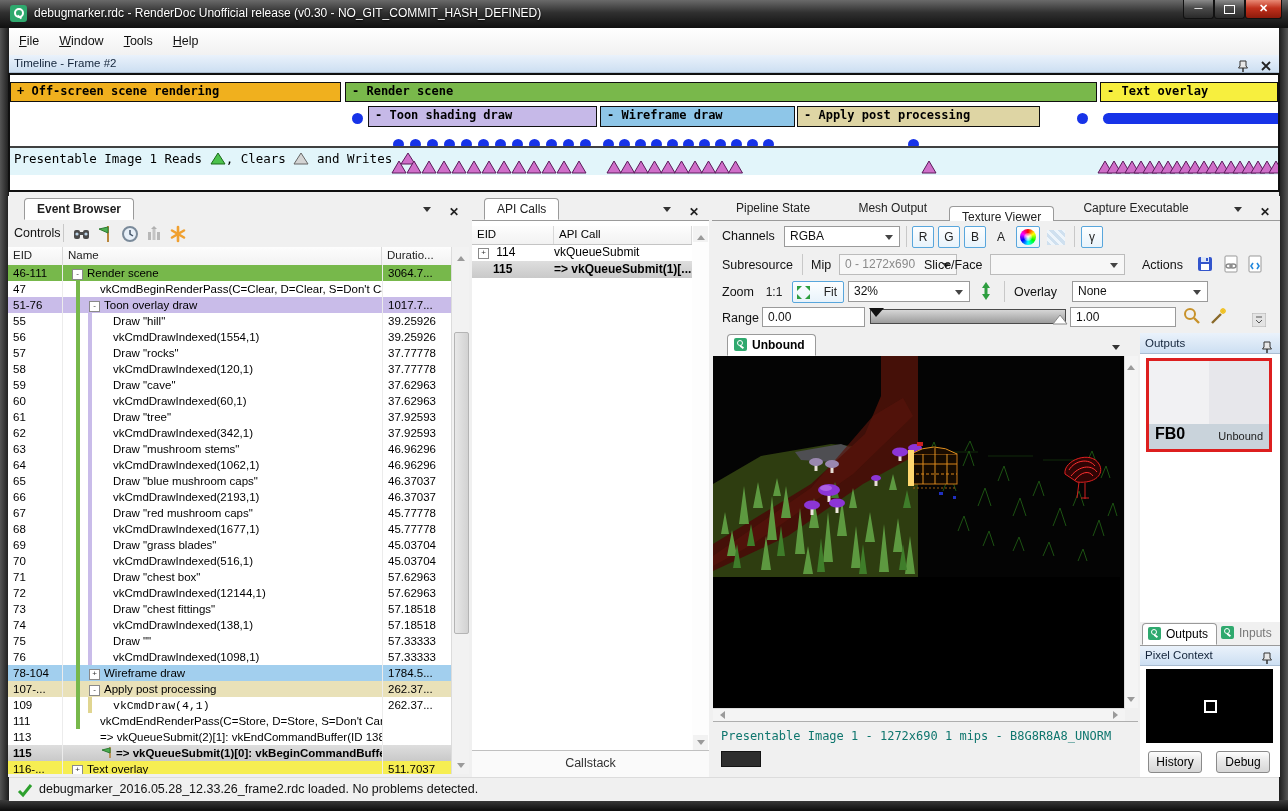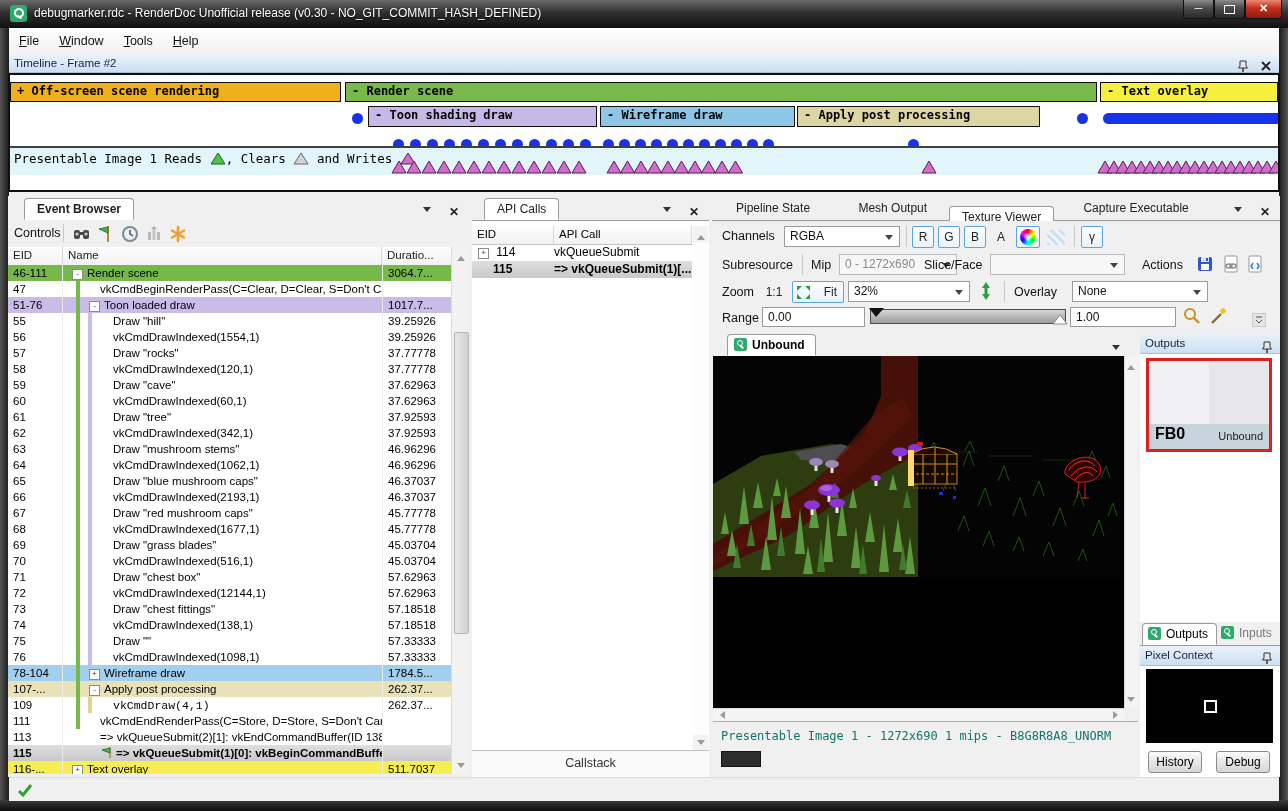--- a/index.html
+++ b/index.html
@@ -323,21 +323,21 @@
           <div class="c-name"><span style="padding-left: 9px; position: relative; display: inline-block;"><span class="expander">-</span><span class="rowtxt">Render scene</span></span></div>
           <div class="c-dur">3064.7...</div>
         </div>
         <div class="ebrow">
           <div class="c-eid">47</div>
           <div class="c-name"><div class="strip strip-green" style="left: 13px;"></div><span style="padding-left: 37px; position: relative; display: inline-block;"><span class="rowtxt">vkCmdBeginRenderPass(C=Clear, D=Clear, S=Don't Care)</span></span></div>
           <div class="c-dur"></div>
         </div>
         <div class="ebrow bg-purple">
           <div class="c-eid">51-76</div>
-          <div class="c-name"><div class="strip strip-green" style="left: 13px;"></div><span style="padding-left: 26px; position: relative; display: inline-block;"><span class="expander">-</span><span class="rowtxt">Toon loaded draw</span></span></div>
+          <div class="c-name"><div class="strip strip-green" style="left: 13px;"></div><span style="padding-left: 26px; position: relative; display: inline-block;"><span class="expander">-</span><span class="rowtxt">Toon overlay draw</span></span></div>
           <div class="c-dur">1017.7...</div>
         </div>
         <div class="ebrow">
           <div class="c-eid">55</div>
           <div class="c-name"><div class="strip strip-green" style="left: 13px;"></div><div class="strip strip-purple" style="left: 25px;"></div><span style="padding-left: 50px; position: relative; display: inline-block;"><span class="rowtxt">Draw "hill"</span></span></div>
           <div class="c-dur">39.25926</div>
         </div>
         <div class="ebrow">
           <div class="c-eid">56</div>
           <div class="c-name"><div class="strip strip-green" style="left: 13px;"></div><div class="strip strip-purple" style="left: 25px;"></div><span style="padding-left: 50px; position: relative; display: inline-block;"><span class="rowtxt">vkCmdDrawIndexed(1554,1)</span></span></div>
@@ -733,14 +733,15 @@
       </div>
       <div class="pxbtn" style="left:8px;">History</div>
       <div class="pxbtn" style="left:76px;">Debug</div>
     </div>
   </div>
 
   <div class="statusbar">
     <svg style="position:absolute;left:8px;top:4px;" width="16" height="16">
         <path d="M2,9 L6,13 L14,3" stroke="#2da02d" stroke-width="3" fill="none"></path>
       </svg>
+    <span style="position:absolute;left:30px;top:4px;">debugmarker_2016.05.28_12.33.26_frame2.rdc loaded. No problems detected.</span>
   </div>
 </div>
 
 </body></html>

